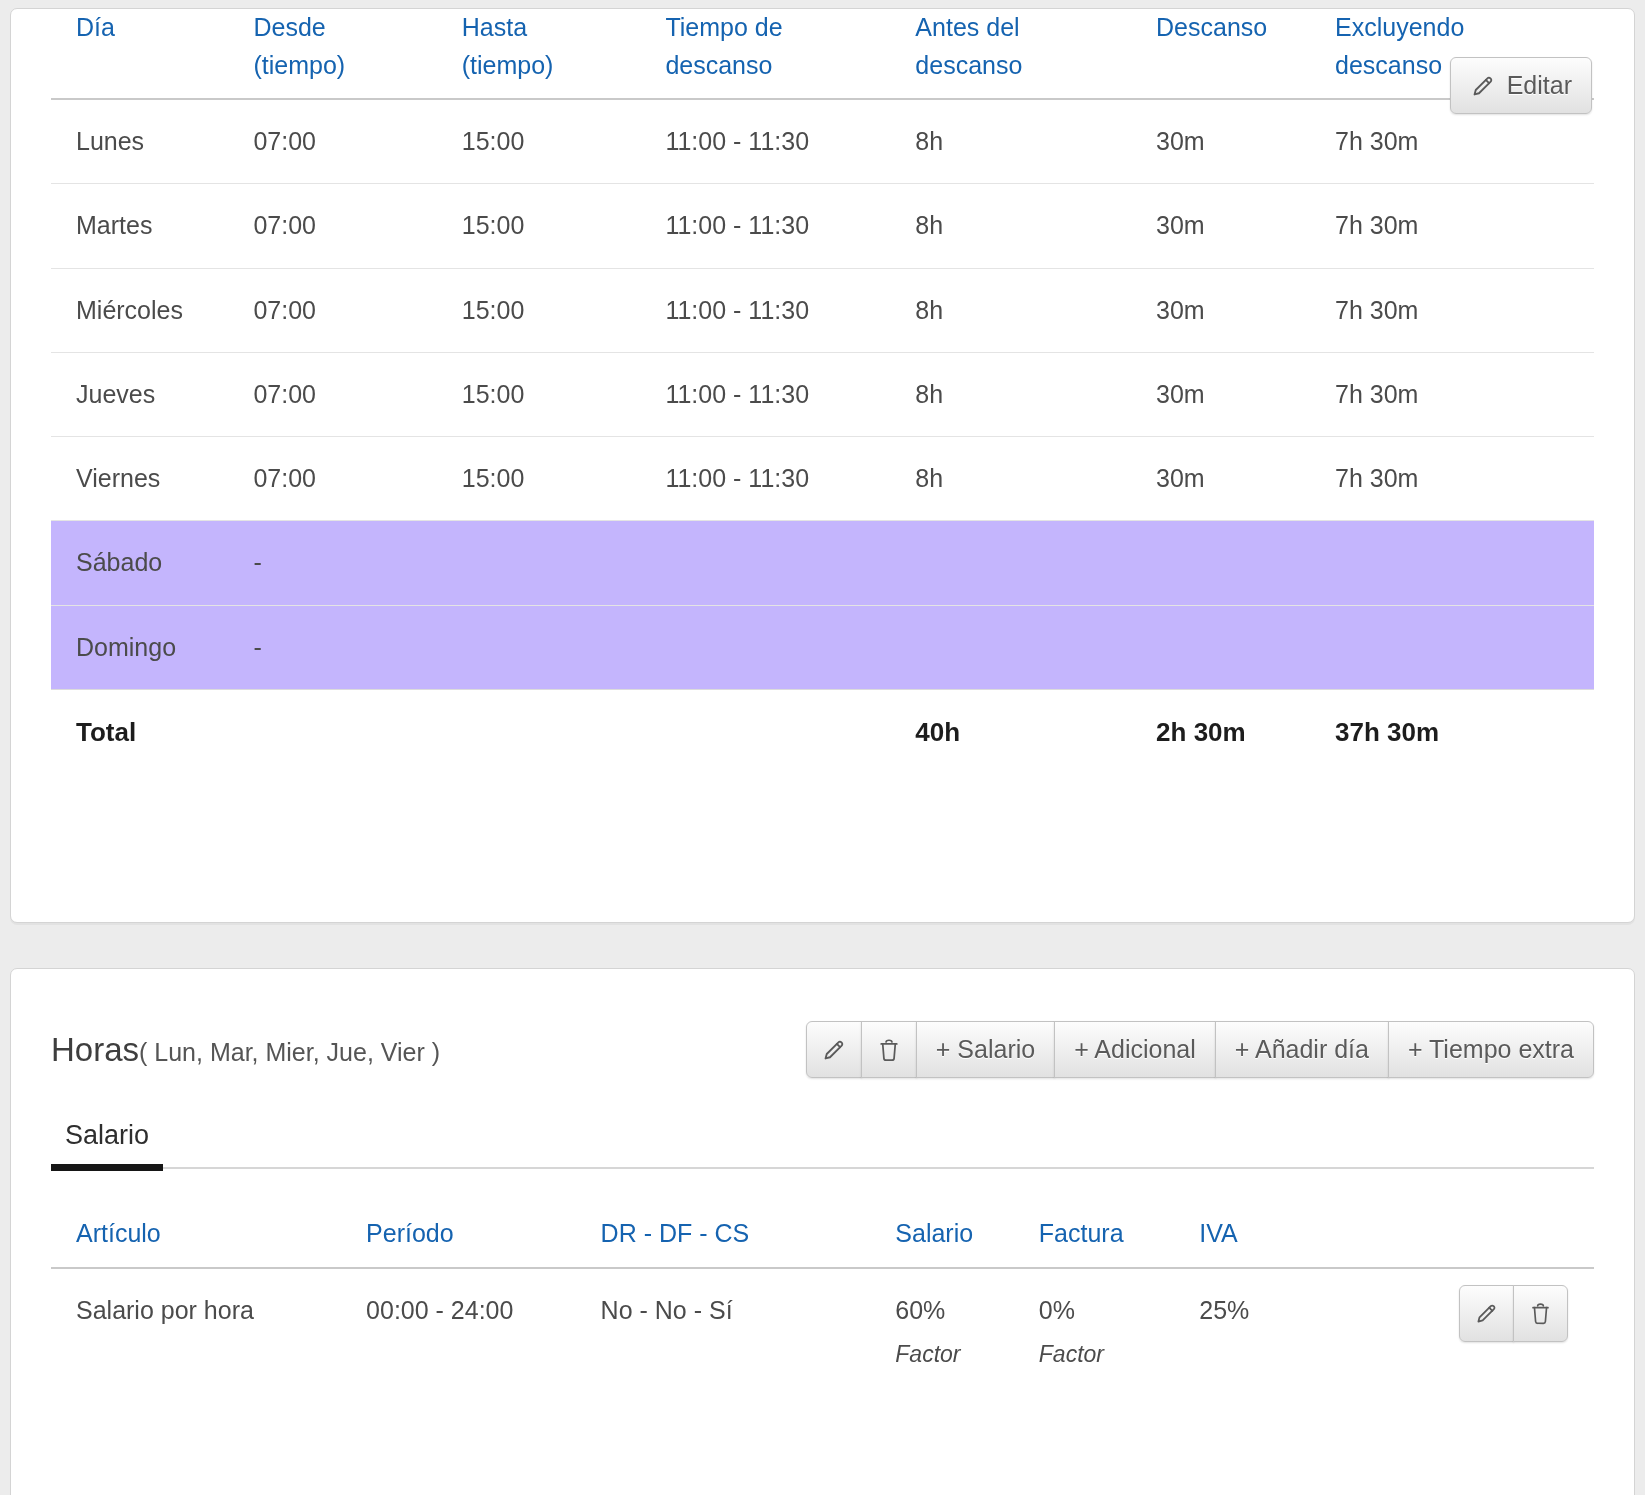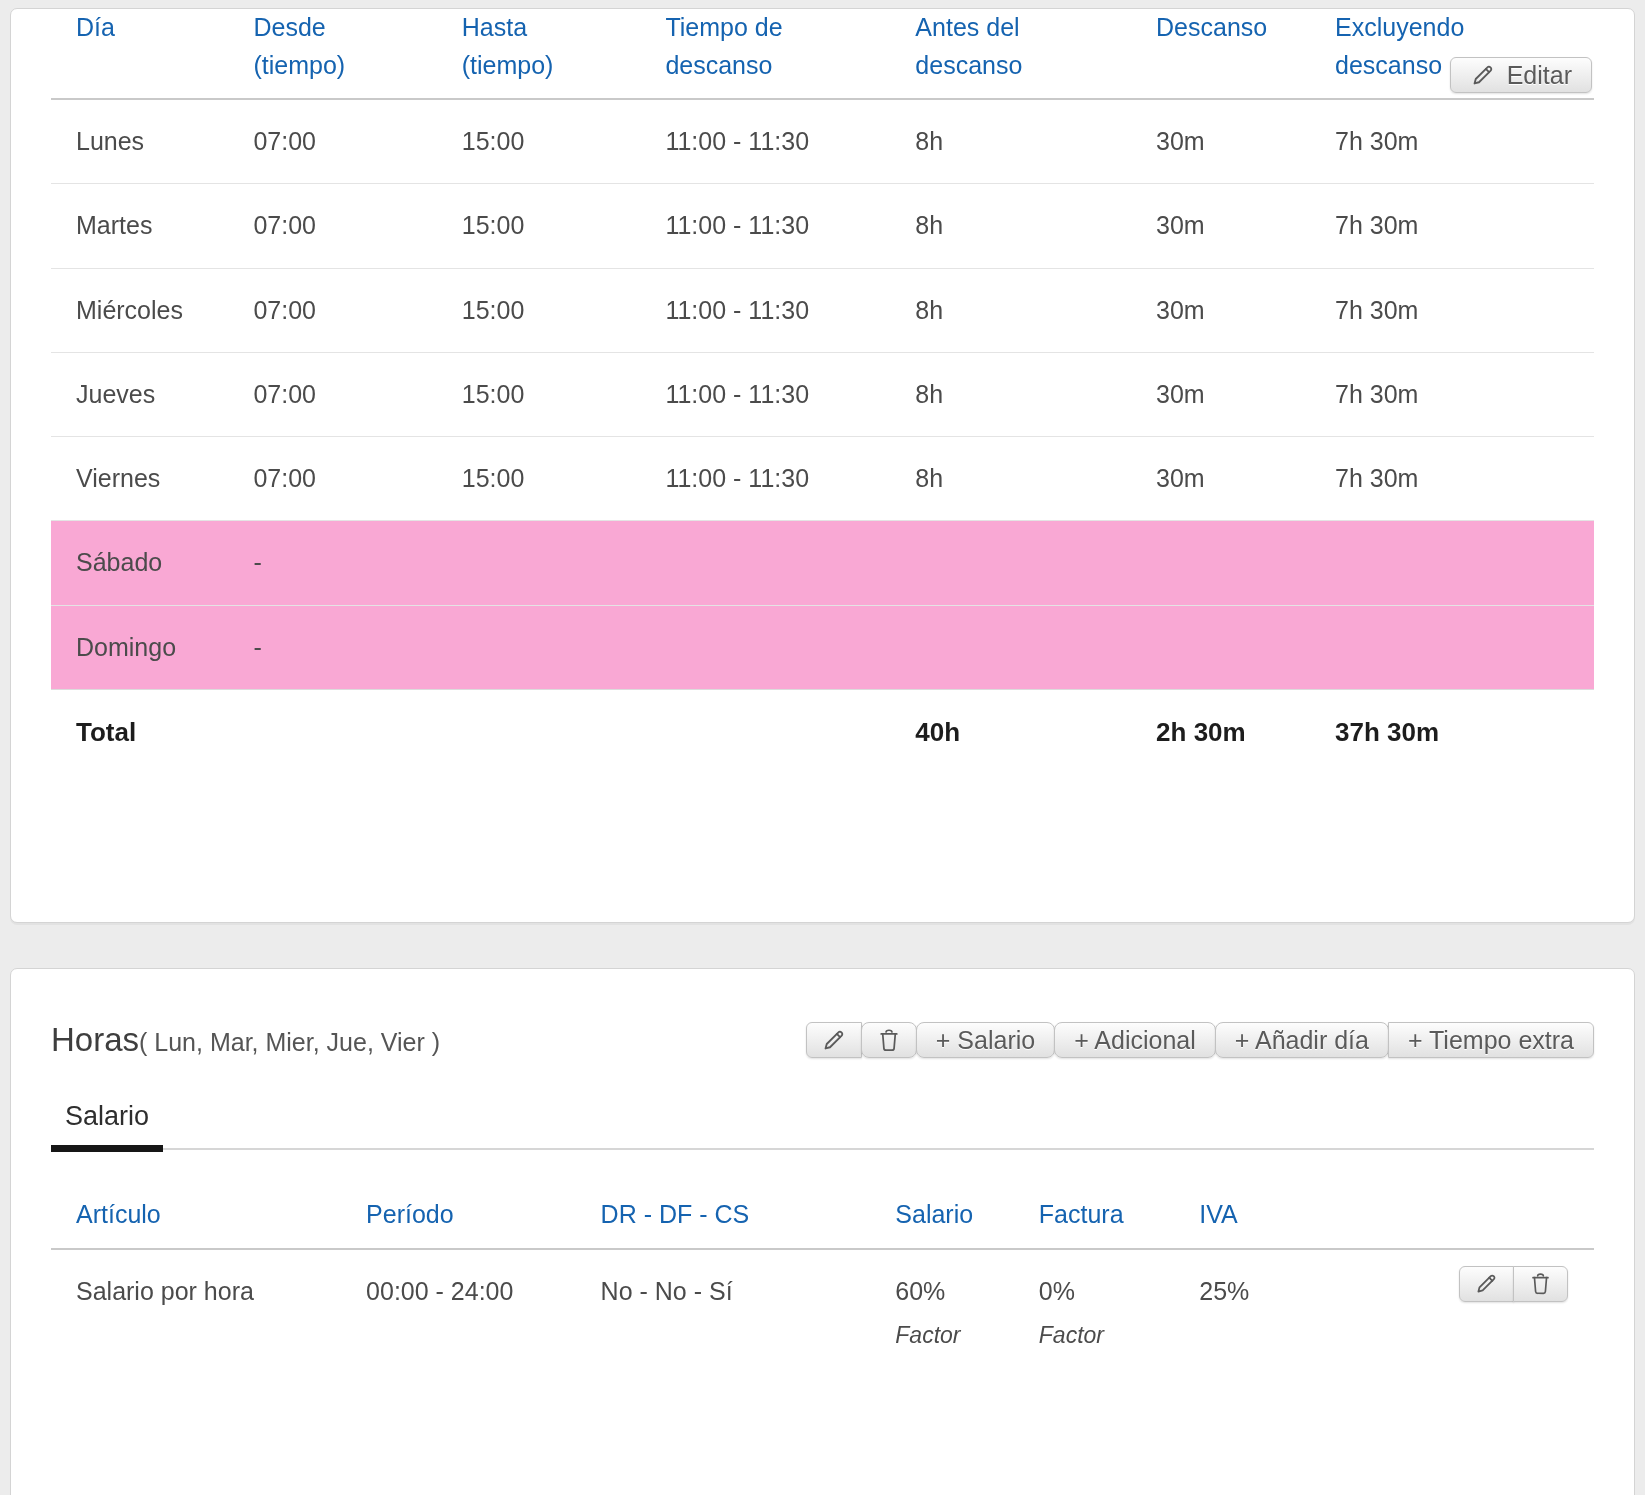--- a/index.html
+++ b/index.html
@@ -26,37 +26,37 @@
     color: #3e3e3e;
     line-height: 1.3;
   }
   #panel-semana .panel-title { padding: 46px 0 24px 8px; }
 
   
   .btn {
     display: inline-flex;
     align-items: center;
     gap: 11px;
-    height: 36px;
+    height: 57px;
     padding: 0 19px;
     background: linear-gradient(to bottom, #fdfdfd, #e1e1e1);
     border: 1px solid #c2c2c2;
     border-radius: 6px;
     color: #5a5a5a;
     font-size: 25px;
     font-family: "Liberation Sans", sans-serif;
     cursor: pointer;
     text-shadow: 0 1px 0 #ffffff;
     box-shadow: 0 1px 2px rgba(0,0,0,0.12);
     white-space: nowrap;
   }
   .btn svg { flex: 0 0 auto; }
   .btn-icon { padding: 0 14px; }
   .btn-group { display: inline-flex; }
-  .btn-group .btn { border-radius: 8px; margin-left: -1px; }
+  .btn-group .btn { border-radius: 0; margin-left: -1px; }
   .btn-group .btn:first-child { border-radius: 6px 0 0 6px; margin-left: 0; }
   .btn-group .btn:last-child { border-radius: 0 6px 6px 0; }
 
   #editar-btn { position: absolute; top: 48px; right: 42px; }
 
   
   table { width: 100%; border-collapse: collapse; table-layout: fixed; font-size: 25px; }
   th {
     color: #1563b0;
     font-weight: normal;
@@ -67,21 +67,21 @@
     line-height: 1.5;
   }
   th span { display: block; }
   td {
     padding: 26px 8px 26px 25px;
     vertical-align: top;
     line-height: 1.25;
     border-top: 1px solid #e4e4e4;
   }
   tbody tr:first-child td { border-top: none; }
-  tr.row-empty td { background: #f9a8d4; }
+  tr.row-empty td { background: #c4b5fd; }
   tr.row-total td { font-weight: bold; color: #1d1d1d; font-size: 26px; border-top: 1px solid #dcdcdc; }
 
   
   .calc-header {
     display: flex;
     align-items: center;
     justify-content: space-between;
     padding-top: 48px;
   }
   .calc-title-wrap { display: flex; align-items: center; gap: 15px; }

